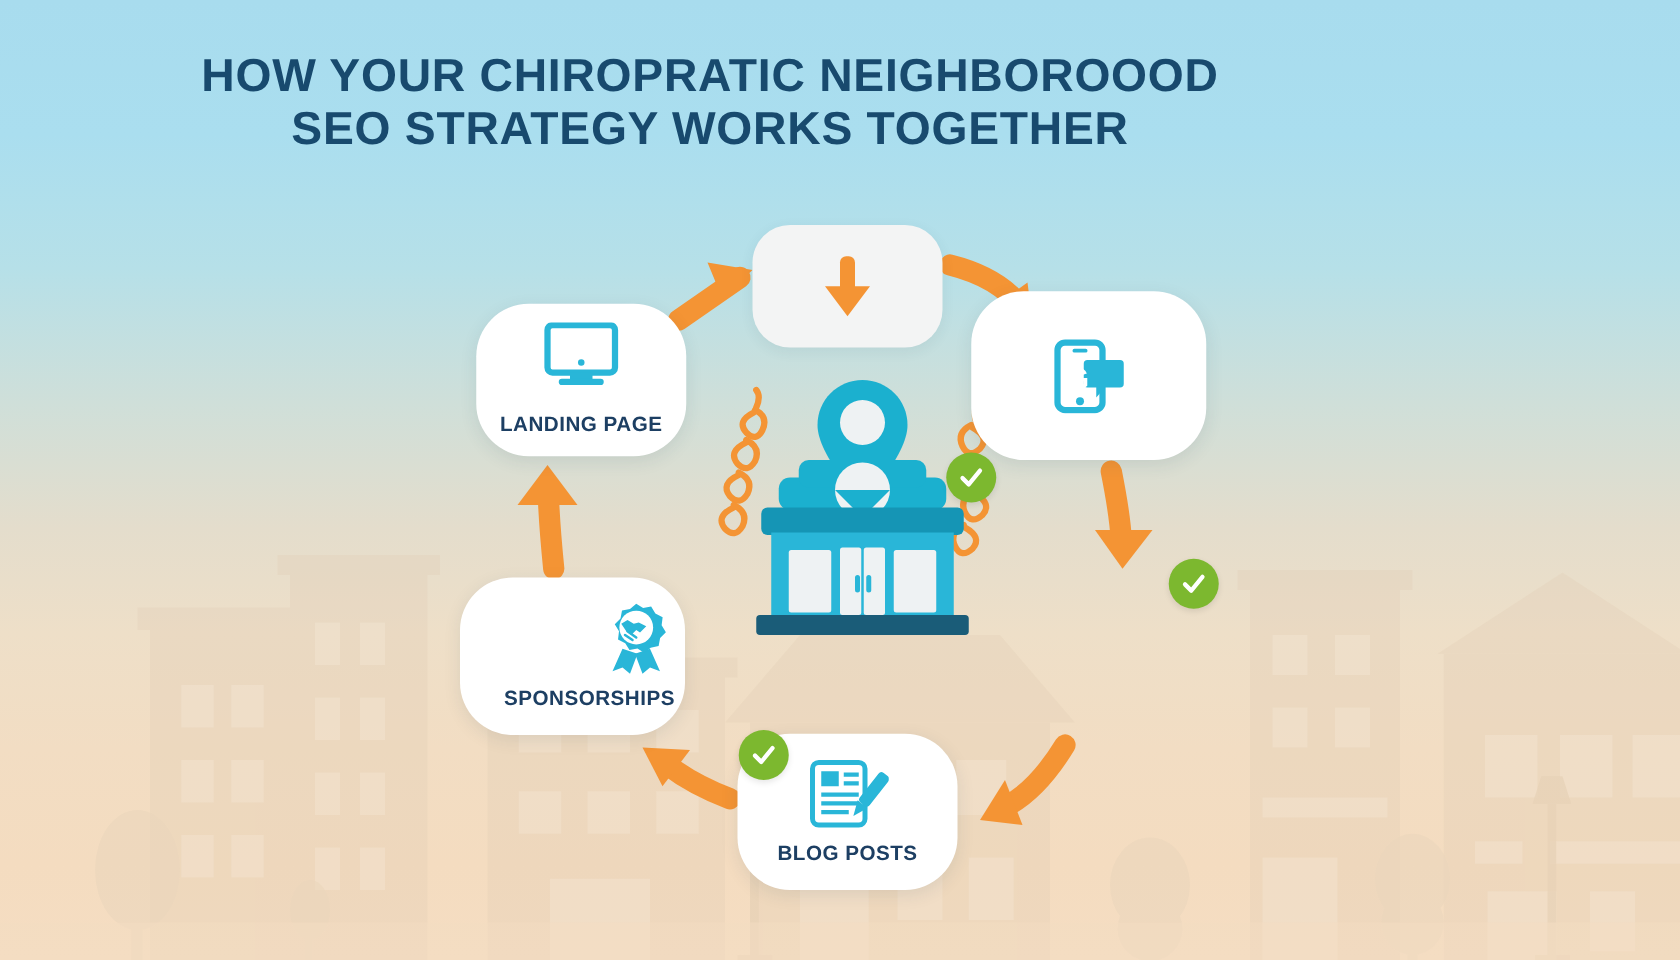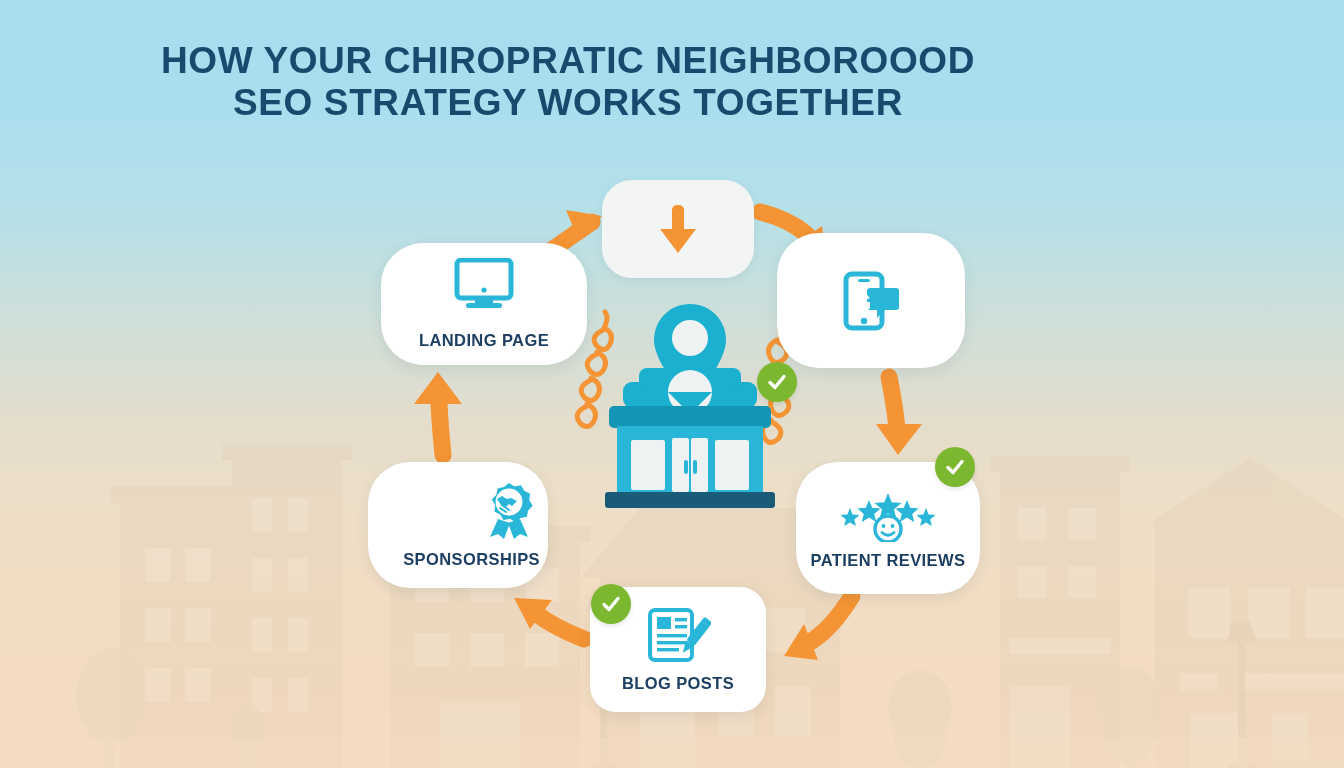--- a/index.html
+++ b/index.html
@@ -81,24 +81,24 @@
   }
   .card-icon { line-height: 0; }
 
   #card-top {
     left: 602px; top: 180px;
     width: 152px; height: 98px;
     background: #f3f4f4;
     border-radius: 30px;
     box-shadow: 0 3px 10px rgba(40,70,90,0.07);
   }
-  #card-landing   { left: 381px; top: 243px; width: 206px; height: 122px; gap: 12px; }
+  #card-landing   { left: 381px; top: 243px; width: 168px; height: 122px; gap: 12px; }
   #card-gbp       { left: 777px; top: 233px; width: 188px; height: 135px; }
   #card-reviews   { left: 796px; top: 462px; width: 184px; height: 132px; }
-  #card-blog      { left: 590px; top: 587px; width: 176px; height: 125px; border-radius: 26px; }
+  #card-blog      { left: 590px; top: 587px; width: 176px; height: 125px; }
   #card-sponsor   { left: 368px; top: 462px; width: 180px; height: 126px; align-items: flex-end; }
 
   
   .check-badge {
     position: absolute;
     width: 40px; height: 40px;
     border-radius: 50%;
     background: #7cb82f;
     display: flex;
     align-items: center;
@@ -337,38 +337,20 @@
       <svg width="62" height="60" viewBox="0 0 62 60">
         <rect x="6" y="3" width="36" height="54" rx="6" fill="none" stroke="#29b6d8" stroke-width="5"></rect>
         <rect x="18" y="8" width="12" height="3" rx="1.5" fill="#29b6d8"></rect>
         <circle cx="24" cy="50" r="3.2" fill="#29b6d8"></circle>
         <path d="M30 17 h26 a3 3 0 0 1 3 3 v16 a3 3 0 0 1 -3 3 h-12 l-7 8 v-8 h-7 a3 3 0 0 1 -3 -3 v-16 a3 3 0 0 1 3 -3 z" fill="#29b6d8"></path>
         <text x="22" y="40" font-family="Liberation Sans, sans-serif" font-size="24" font-weight="bold" fill="#ffffff" text-anchor="middle">G</text>
       </svg>
     </span>
   </div>
 
-  <div class="card" id="card-reviews">
-    <span class="card-icon">
-      <svg width="100" height="56" viewBox="0 0 100 56">
-        <g fill="#29b6d8">
-          <polygon points="12,22 14.6,28.4 21.5,28.9 16.2,33.4 17.9,40.1 12,36.4 6.1,40.1 7.8,33.4 2.5,28.9 9.4,28.4"></polygon>
-          <polygon points="31,14 34.2,21.8 42.6,22.4 36.2,27.9 38.2,36 31,31.5 23.8,36 25.8,27.9 19.4,22.4 27.8,21.8"></polygon>
-          <polygon points="50,7 53.7,16.2 63.6,16.9 56,23.3 58.4,32.9 50,27.6 41.6,32.9 44,23.3 36.4,16.9 46.3,16.2"></polygon>
-          <polygon points="69,14 72.2,21.8 80.6,22.4 74.2,27.9 76.2,36 69,31.5 61.8,36 63.8,27.9 57.4,22.4 65.8,21.8"></polygon>
-          <polygon points="88,22 90.6,28.4 97.5,28.9 92.2,33.4 93.9,40.1 88,36.4 82.1,40.1 83.8,33.4 78.5,28.9 85.4,28.4"></polygon>
-        </g>
-        <circle cx="50" cy="43" r="13" fill="none" stroke="#29b6d8" stroke-width="3.4"></circle>
-        <circle cx="45.5" cy="40" r="1.9" fill="#29b6d8"></circle>
-        <circle cx="54.5" cy="40" r="1.9" fill="#29b6d8"></circle>
-        <path d="M44 46.5 q6 5.5 12 0" stroke="#29b6d8" stroke-width="2.8" fill="none" stroke-linecap="round"></path>
-      </svg>
-    </span>
-    <div class="card-label">PATIENT REVIEWS</div>
-  </div>
 
   <div class="check-badge" id="check-reviews">
     <svg width="22" height="22" viewBox="0 0 22 22">
       <path d="M4 11.5 L9 16.5 L18 5.5" stroke="#ffffff" stroke-width="3.4" fill="none" stroke-linecap="round" stroke-linejoin="round"></path>
     </svg>
   </div>
 
   <div class="card" id="card-blog">
     <span class="card-icon">
       <svg width="66" height="58" viewBox="0 0 66 58">

